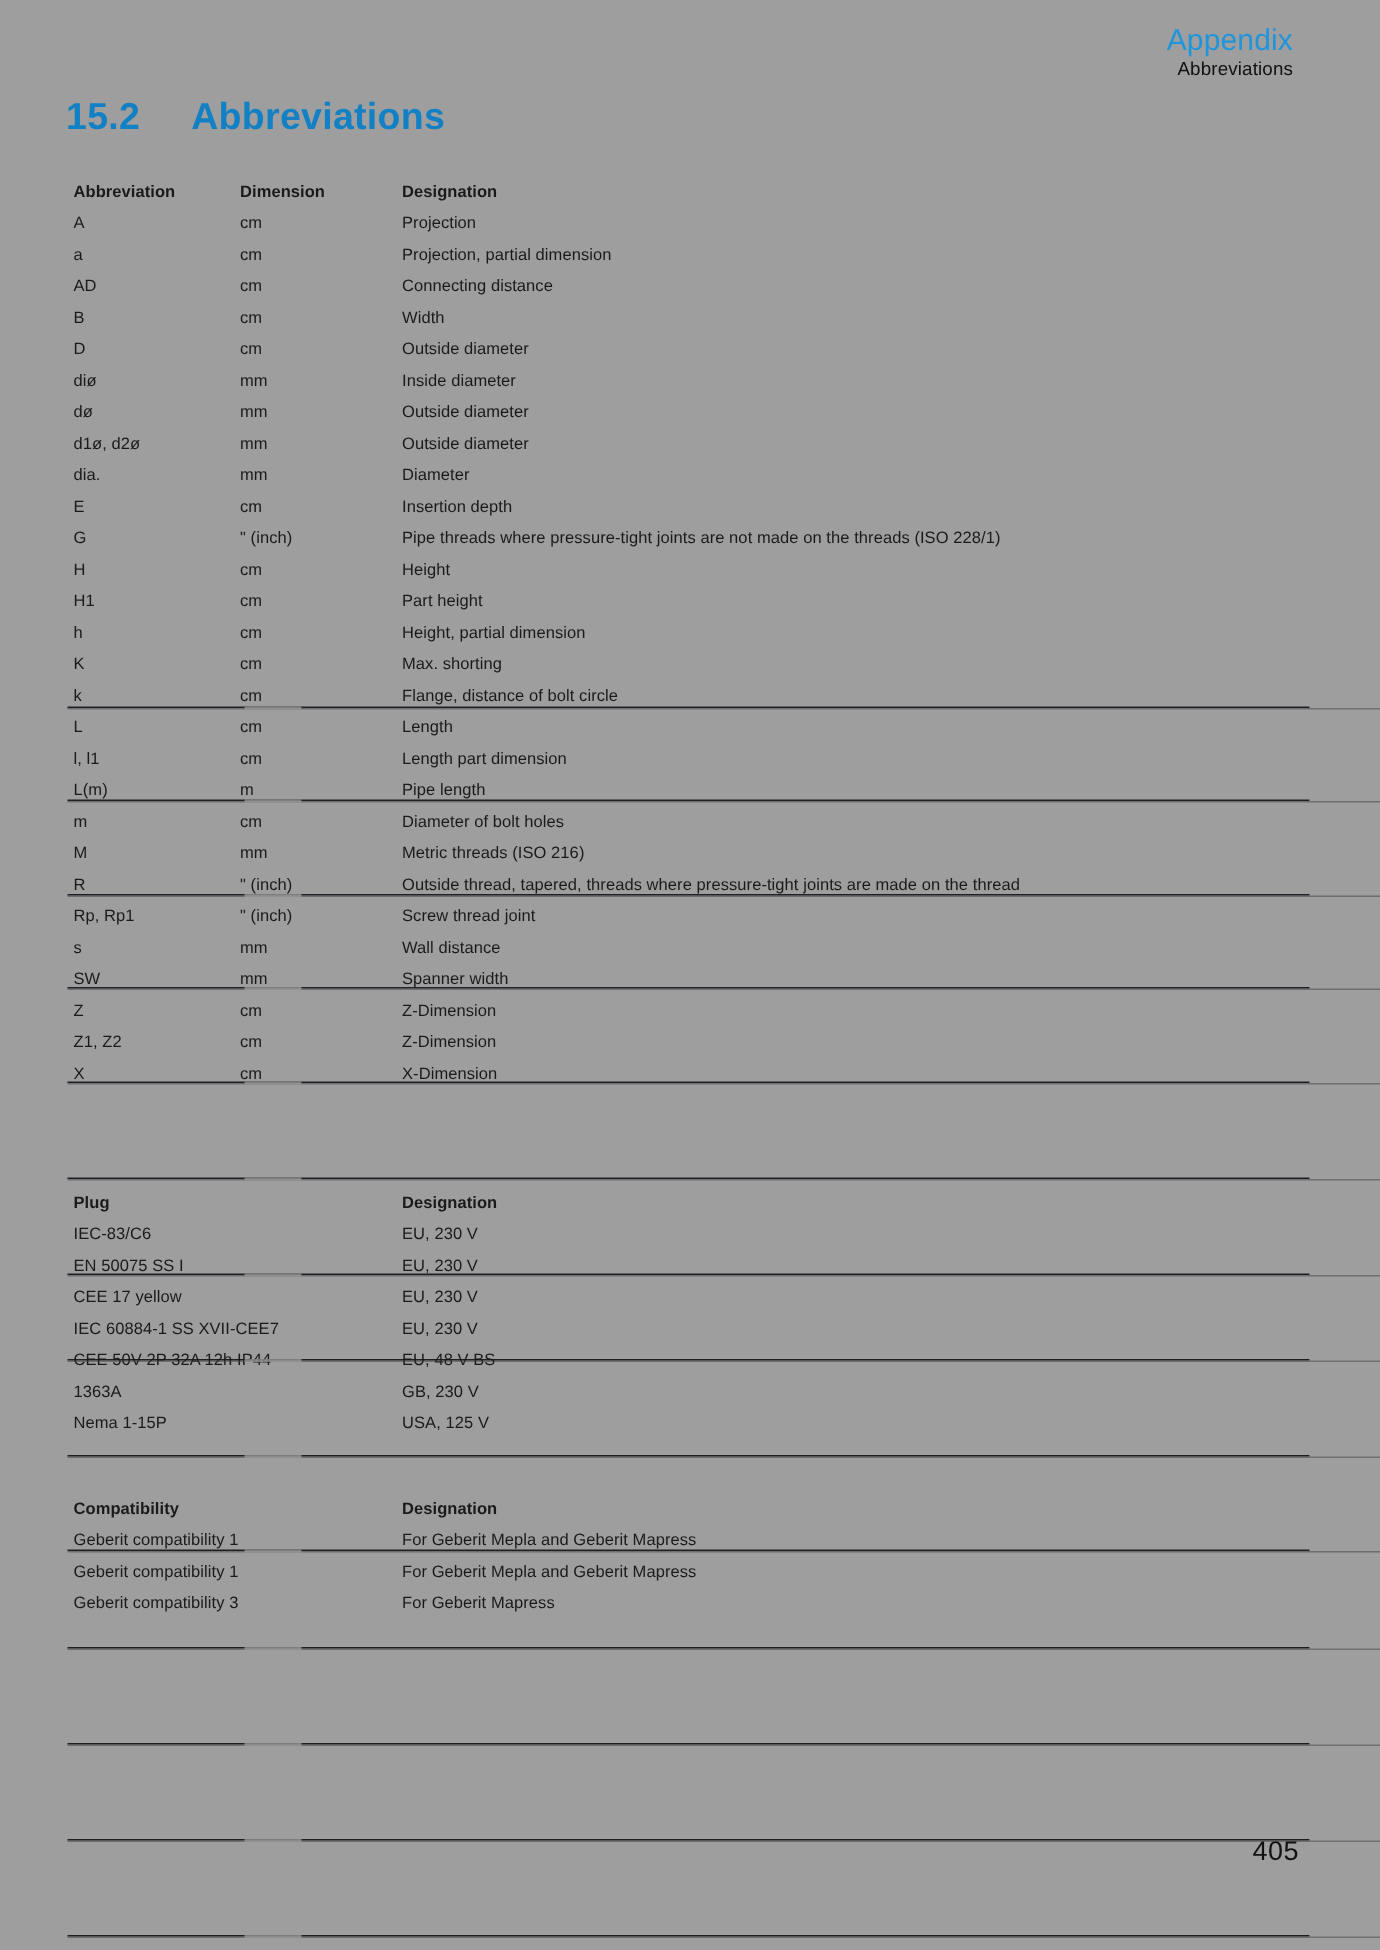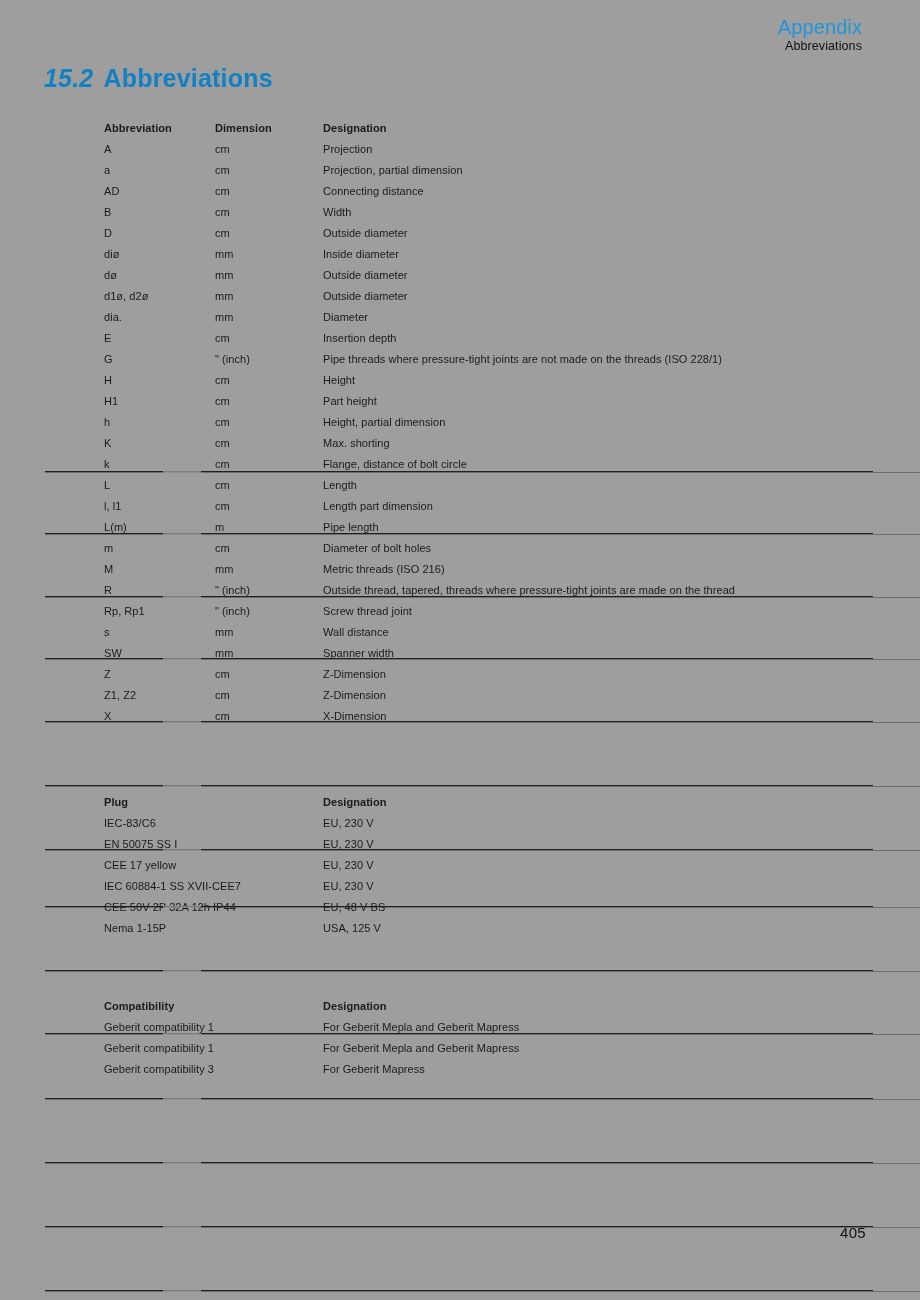--- a/index.html
+++ b/index.html
@@ -47,30 +47,29 @@
   .sec-title {
     position: absolute;
     top: 64px;
     left: 44px;
     font-size: 25px;
     font-weight: bold;
     color: #1180c4;
     letter-spacing: .2px;
     white-space: pre;
   }
-  .sec-num { margin-right: 10px; font-style: italic; }
+  .sec-num { margin-right: 34px; }
 
   
   .tbl {
     position: absolute;
-    left: 17px;
+    left: 0;
     width: 816px;
     border-collapse: collapse;
     table-layout: fixed;
-    padding-left: 38px;
   }
   .row {
     position: relative;
     height: 21px;
     line-height: 21px;
     font-size: 11px;
     letter-spacing: .05px;
     white-space: nowrap;
   }
   .row.head {
@@ -115,21 +114,21 @@
     height: 2.4px;
     background: #9e9e9e;
     opacity: .75;
   }
 
   
   .pageno {
     position: absolute;
     right: 54px;
     top: 1224px;
-    font-size: 15px;
+    font-size: 18px;
     color: #111;
     letter-spacing: .3px;
   }
 </style>
 </head>
 <body>
 
 <div class="page">
 
   <div class="runhead">
@@ -304,20 +303,24 @@
         <span class="p1">CEE 17 yellow</span>
         <span class="p2">EU, 230 V</span>
       </div>
       <div class="row">
         <span class="p1">IEC 60884-1 SS XVII-CEE7</span>
         <span class="p2">EU, 230 V</span>
       </div>
       <div class="row">
         <span class="p1">CEE 50V 2P 32A 12h IP44</span>
         <span class="p2">EU, 48 V BS</span>
+      </div>
+      <div class="row">
+        <span class="p1">1363A</span>
+        <span class="p2">GB, 230 V</span>
       </div>
       <div class="row">
         <span class="p1">Nema 1-15P</span>
         <span class="p2">USA, 125 V</span>
       </div>
     </div>
 
   <div id="compat-table" class="tbl" style="top:996px;">
     <div class="row head">
       <span class="p1">Compatibility</span>

